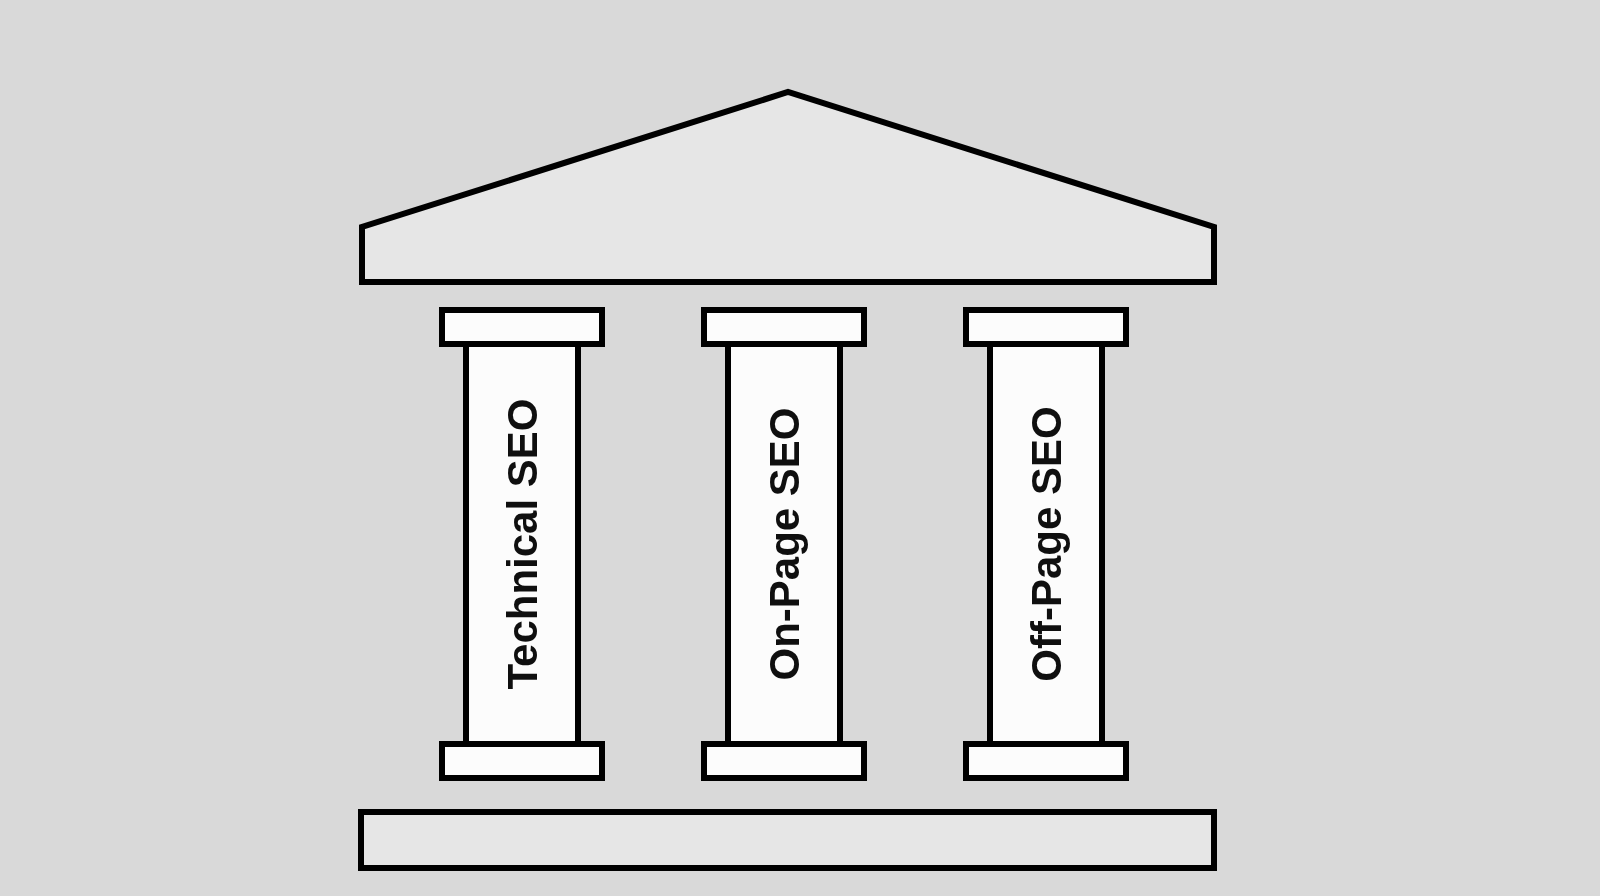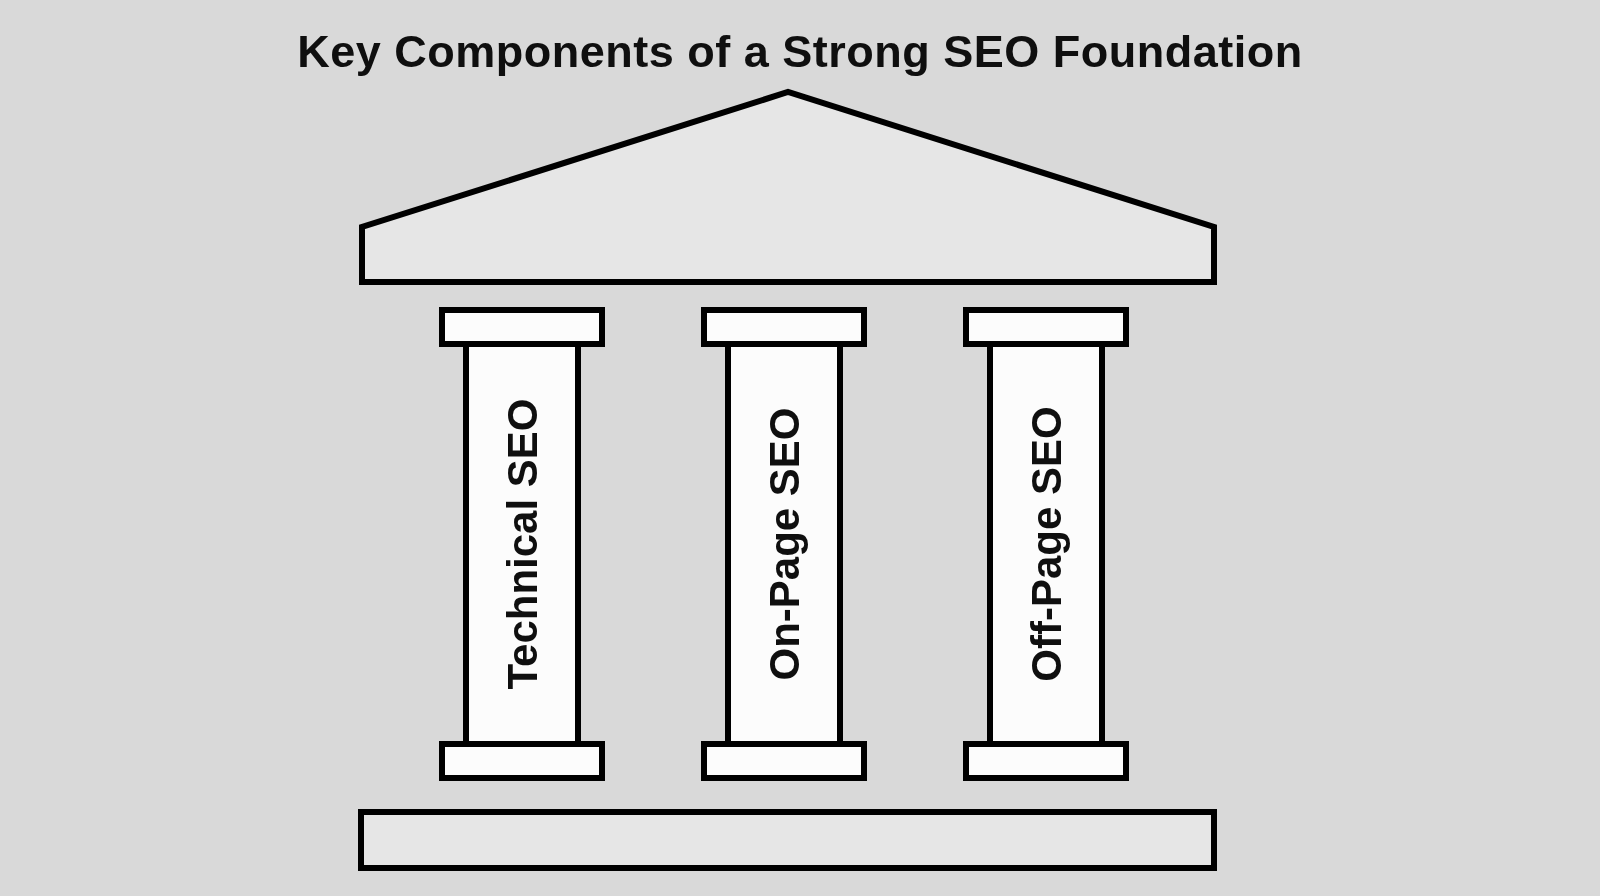--- a/index.html
+++ b/index.html
@@ -55,21 +55,20 @@
     fill: #0f0f0f;
     text-anchor: middle;
     dominant-baseline: central;
   }
 </style>
 </head>
 <body>
 
 <div class="stage">
 
-  <h1 class="title">Key Components of a Strong SEO Foundation</h1>
 
   <svg class="temple" width="1600" height="896" viewBox="0 0 1600 896">
 
     <polygon class="roof" points="362,282 362,227 788,92 1214,227 1214,282"></polygon>
 
     <g>
       <rect class="shaft" x="466" y="326" width="112" height="434"></rect>
       <rect class="cap" x="442" y="310" width="160" height="34"></rect>
       <rect class="cap" x="442" y="744" width="160" height="34"></rect>
       <text class="pillar-label" x="522" y="544" transform="rotate(-90 522 544)">Technical SEO</text>

